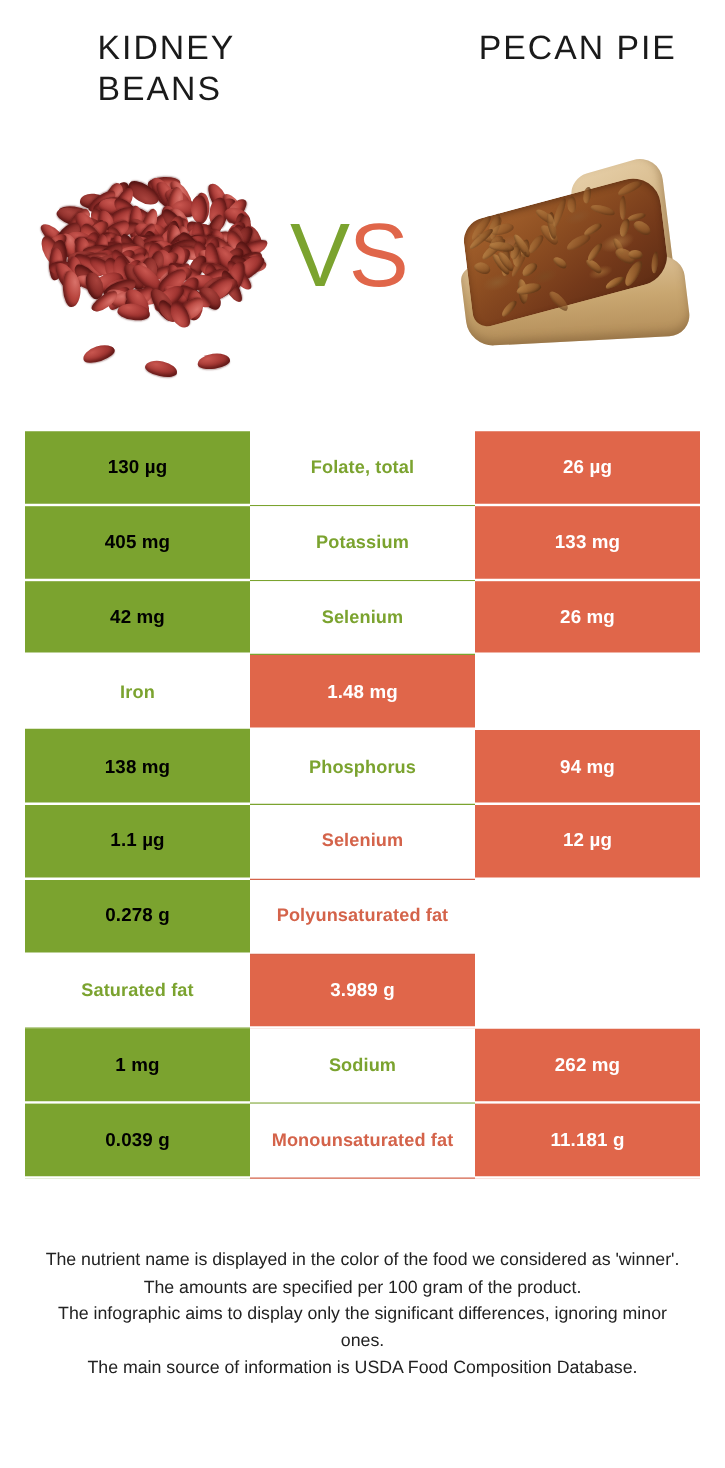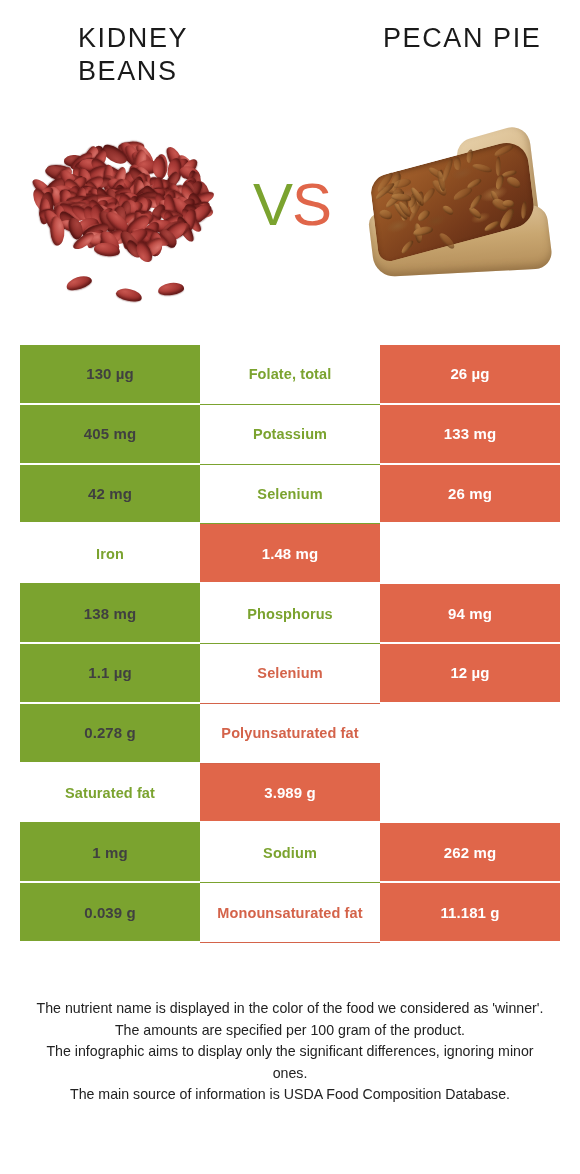--- a/index.html
+++ b/index.html
@@ -63,24 +63,23 @@
   .bean.lt { background: radial-gradient(ellipse at 32% 28%, #d9726a 0%, #b8453e 48%, #8b2a26 100%); }
   .bean.dk { background: radial-gradient(ellipse at 34% 30%, #a8423c 0%, #8a2d29 50%, #5e1816 100%); }
 
   
   .vs {
     position: absolute;
     left: 232px; top: 60px;
     width: 120px;
     font-family: "Liberation Sans", sans-serif;
     font-weight: 400;
-    font-size: 60px;
+    font-size: 72px;
     line-height: 80px;
     letter-spacing: -1px;
-    text-align: center;
     white-space: nowrap;
   }
   .vs .v { color: #7BA32F; }
   .vs .s { color: #E0664A; }
 
   
   .pie-wrap {
     position: absolute;
     left: 358px; top: 18px;
     width: 200px; height: 190px;
@@ -148,21 +147,21 @@
     align-items: center;
     justify-content: center;
     font-size: 15px;
     font-weight: 600;
     letter-spacing: .1px;
     white-space: nowrap;
   }
   .cell-left {
     width: 180px;
     background: #7BA32F;
-    color: #404040;
+    color: #000000;
     border-bottom: 2px solid #ffffff;
   }
   .cell-right {
     width: 180px;
     background: #E0664A;
     color: #ffffff;
     border-bottom: 2px solid #ffffff;
   }
   .cell-mid {
     width: 180px;

